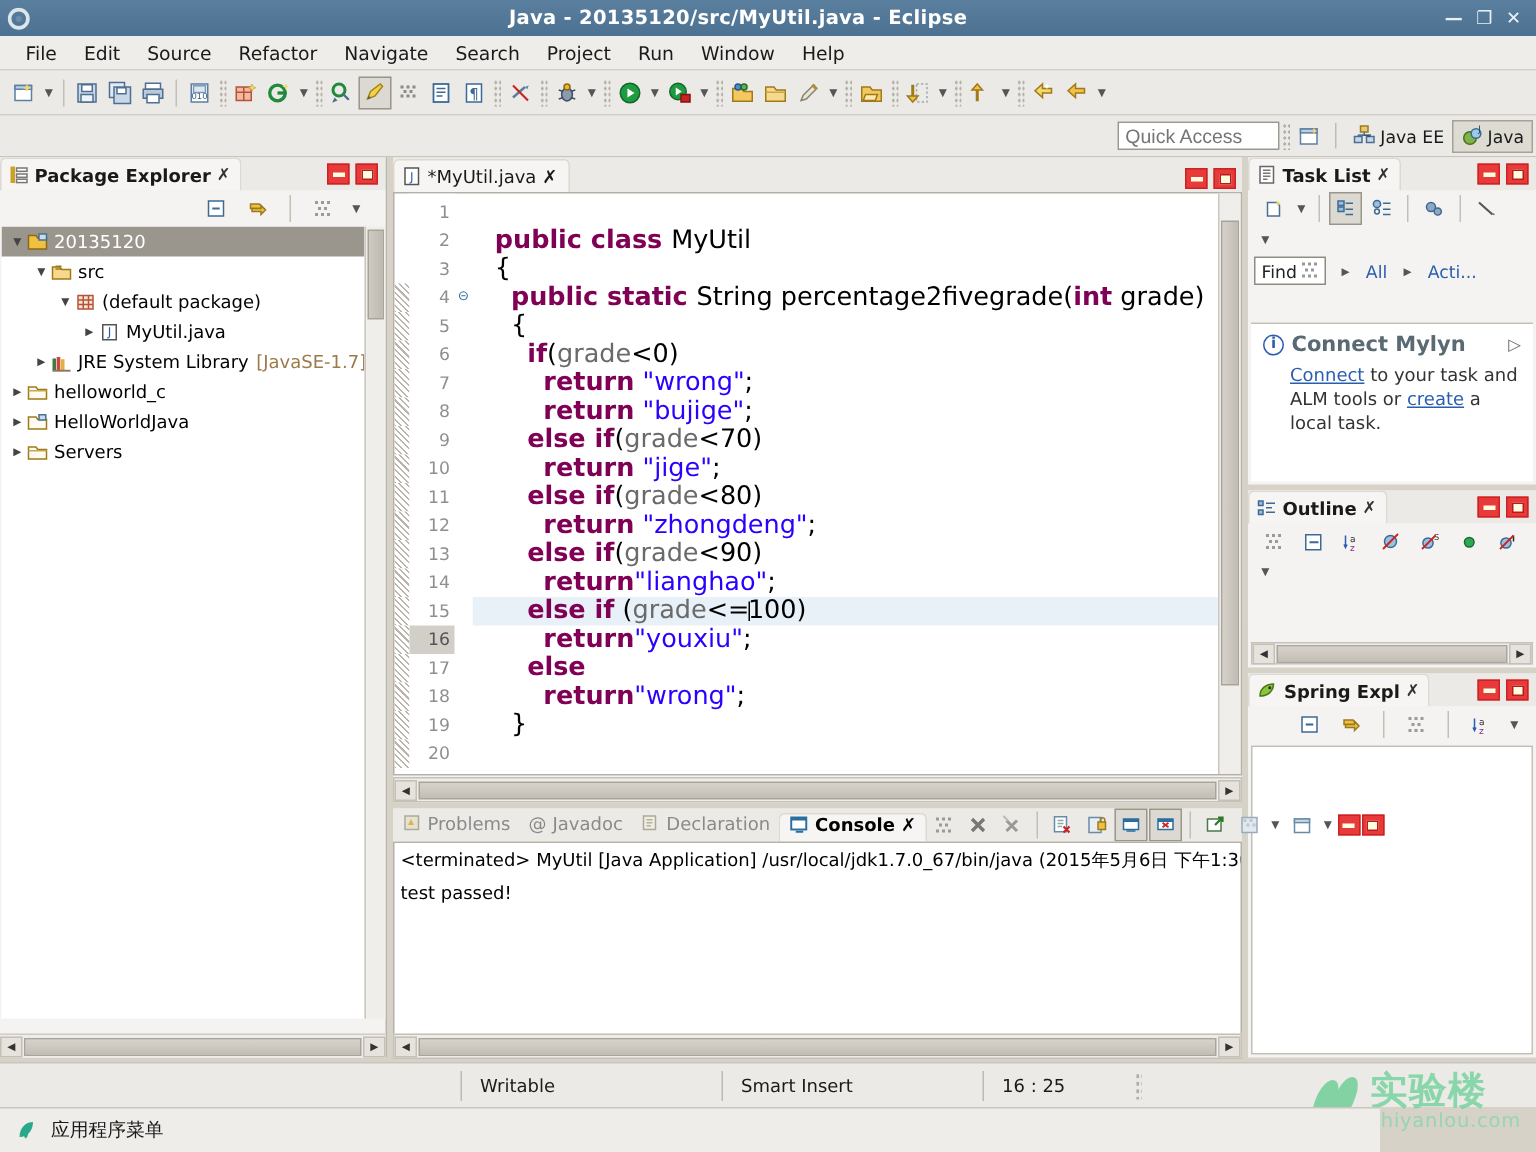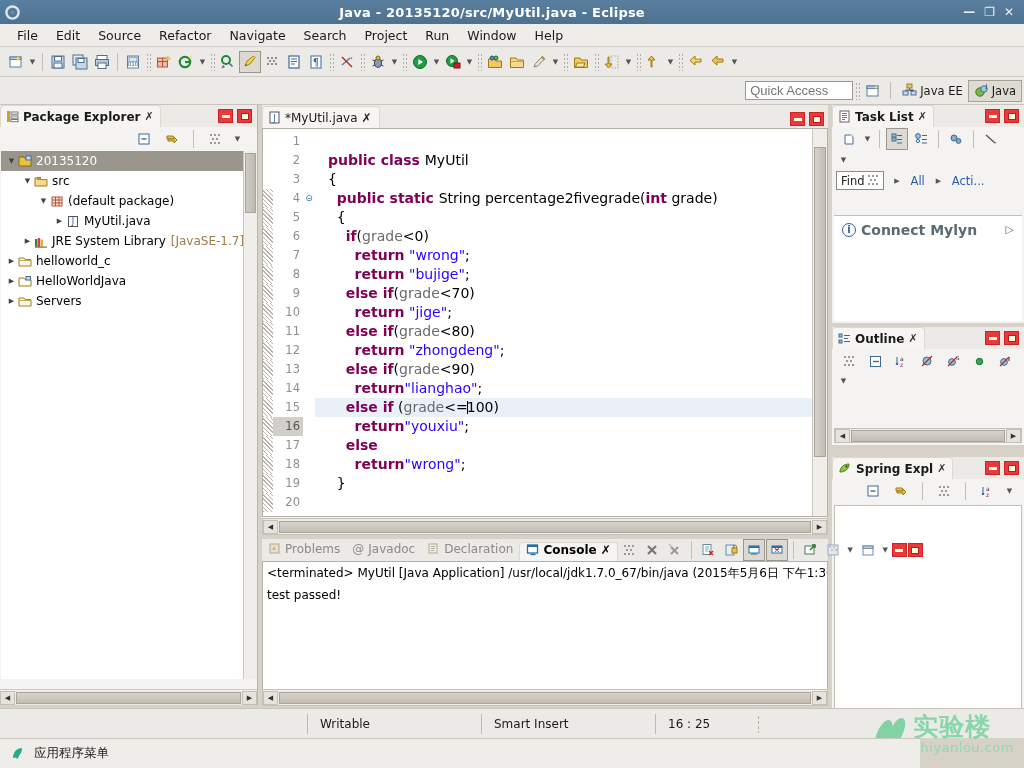--- a/index.html
+++ b/index.html
@@ -120,41 +120,41 @@
                 padding-top: 3px; flex: none; }
   .gutter-num div { height: 19px; line-height: 19px; font-size: 11.5px;
                     color: #8f8f8f; padding-right: 3px; font-family: "DejaVu Sans", sans-serif; }
   .gutter-num div.cur { background: #d2cfc8; color: #555; }
   .gutter-mark { width: 10px; flex: none; padding-top: 3px; }
   .gutter-mark div { height: 19px; }
   .gutter-mark div.shaded { background-image: repeating-linear-gradient(45deg,#b9b5ac 0 1px,#ffffff 1px 3px); }
   .gutter-fold { width: 12px; flex: none; padding-top: 3px; color: #2a6ea0; }
   .gutter-fold div { height: 19px; line-height: 19px; text-align: center; font-size: 9px; }
   .code-lines { flex: 1; padding-top: 3px; overflow: hidden; position: relative; }
-  .cline { height: 19px; line-height: 19px; font-size: 14px; white-space: pre;
+  .cline { height: 19px; line-height: 19px; font-size: 17px; white-space: pre;
            font-family: "DejaVu Sans", sans-serif; padding-left: 4px; }
   .cline.cur { background: #e8f0f8; }
   .kw { color: #7f0055; font-weight: bold; }
   .str { color: #2a00ff; }
   .pln { color: #000000; }
   .typ { color: #000000; }
   .var { color: #6a6a6a; }
   .caret { display: inline-block; width: 1px; height: 13px; background: #000;
            vertical-align: -2px; margin: 0 -1px; }
   .code-vscroll { position: absolute; top: 24px; right: 1px; bottom: 19px; width: 15px;
                   background: #f0eeea; border-left: 1px solid #ccc8c0; }
   .code-vthumb { position: absolute; left: 1px; right: 1px; top: 18px; height: 310px;
                  background: linear-gradient(90deg,#d6d2ca,#c0bcb3); border: 1px solid #a8a49b; }
   .code-hscroll { position: absolute; left: 0; right: 0; bottom: 0; height: 17px;
                   background: #efedea; border: 1px solid #c6c2ba; display: flex; align-items: center; }
 
   
   #tasklist { left: 832px; top: 0; width: 192px; height: 218px; }
   #outline  { left: 832px; top: 222px; width: 192px; height: 118px; }
-  #spring   { left: 832px; top: 352px; width: 192px; height: 256px; }
+  #spring   { left: 832px; top: 344px; width: 192px; height: 256px; }
   .panel-inner { position: absolute; left: 2px; right: 2px; background: #fff;
                  border: 1px solid #c4c0b8; }
   .findbar { display: flex; align-items: center; height: 23px; padding: 0 4px; gap: 8px; background: #f4f3f1; }
   .findbox { display: flex; align-items: center; height: 19px; border: 1px solid #8f8b83;
              background: #fff; padding: 0 2px; }
   .findbox span { font-size: 11.5px; color: #222; padding: 0 2px; }
   .fl { font-size: 11.5px; color: #2a5db0; }
   .mylyn-box { padding: 6px 8px 0 8px; font-size: 12px; color: #333; line-height: 16px; }
   .mylyn-title { display: flex; align-items: center; gap: 5px;
                  font-size: 14px; font-weight: bold; color: #5a6a73; }
@@ -804,20 +804,23 @@
         <span class="arrow">▶</span>
         <span class="fl">Acti...</span>
       </div>
       <div class="panel-inner" style="top:110px;bottom:2px;border-top:1px solid #c4c0b8;border-left:none;border-right:none;border-bottom:none;background:#fff">
         <div class="mylyn-box">
           <div class="mylyn-title">
             <span class="info">i</span>
             <span>Connect Mylyn</span>
             <span style="margin-left:auto;color:#666;font-size:11px">▷</span>
           </div>
+          <div style="padding-left:18px;padding-top:4px">
+            <span class="lnk">Connect</span><span> to your task and ALM tools or </span><span class="lnk">create</span><span> a local task.</span>
+          </div>
         </div>
       </div>
     </div>
 
     <div class="panel" id="outline">
       <div class="panel-head">
         <div class="ptab">
           <svg width="13" height="13">
               <rect x="1" y="2" width="3" height="3" fill="#9cc0dd" stroke="#3d6a94"></rect>
               <rect x="1" y="8" width="3" height="3" fill="#9cc0dd" stroke="#3d6a94"></rect>

